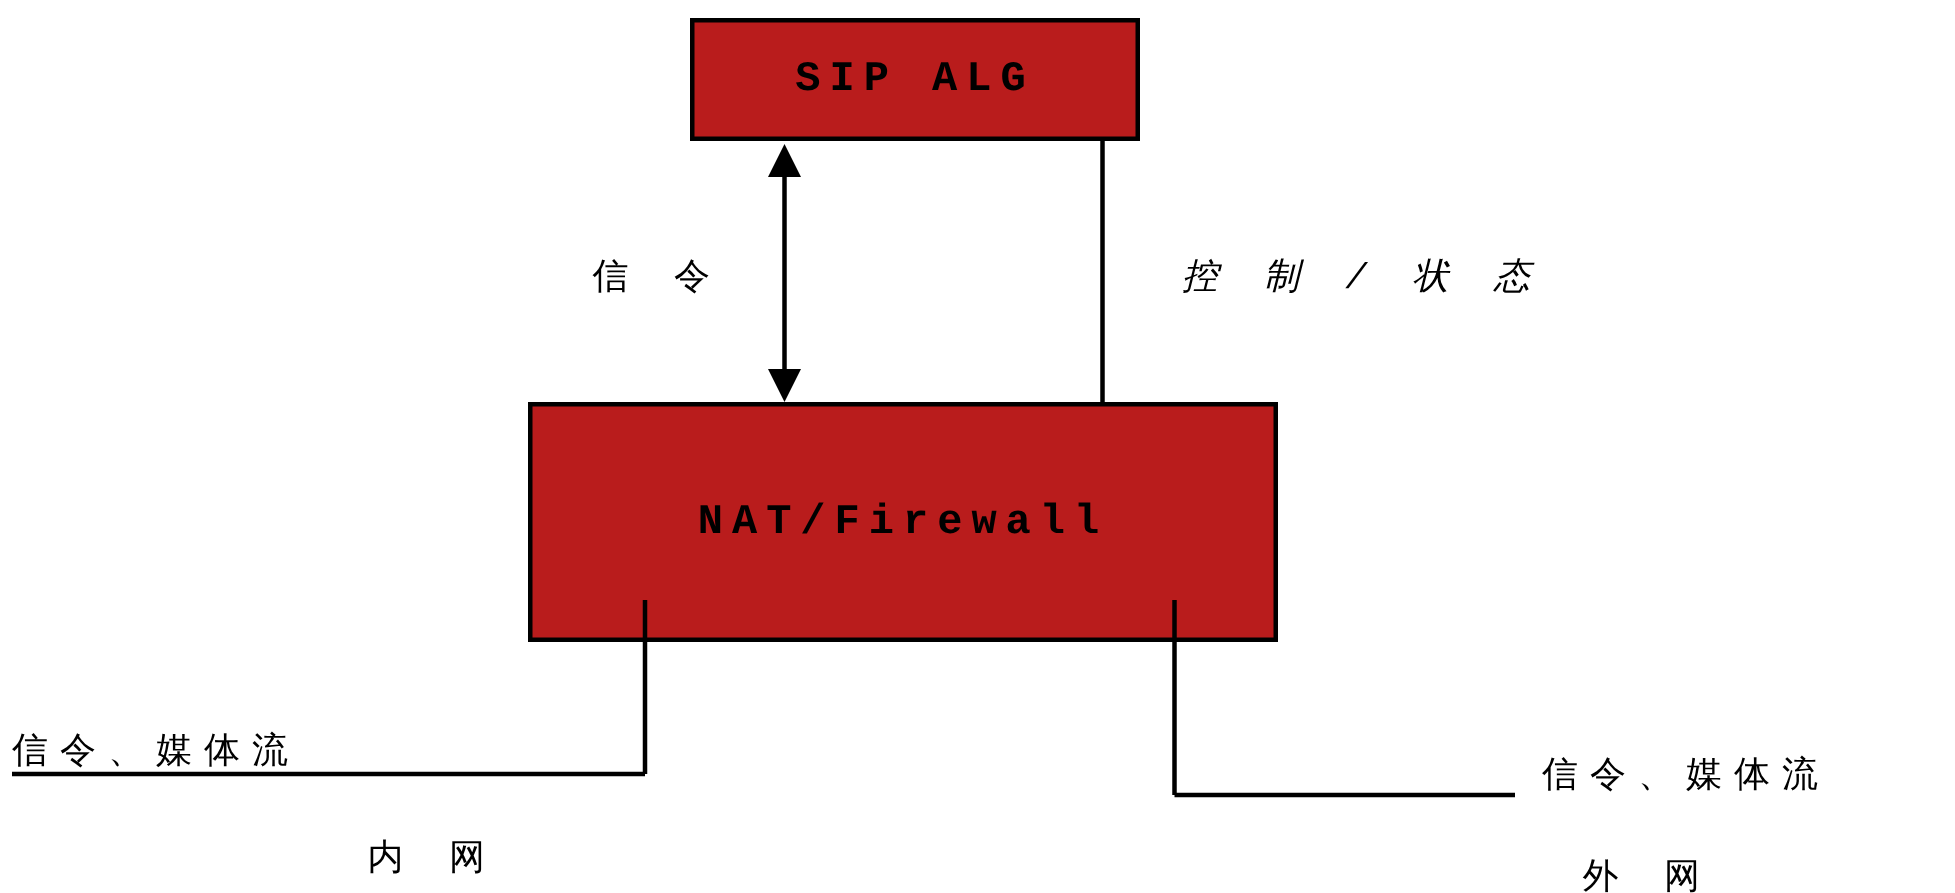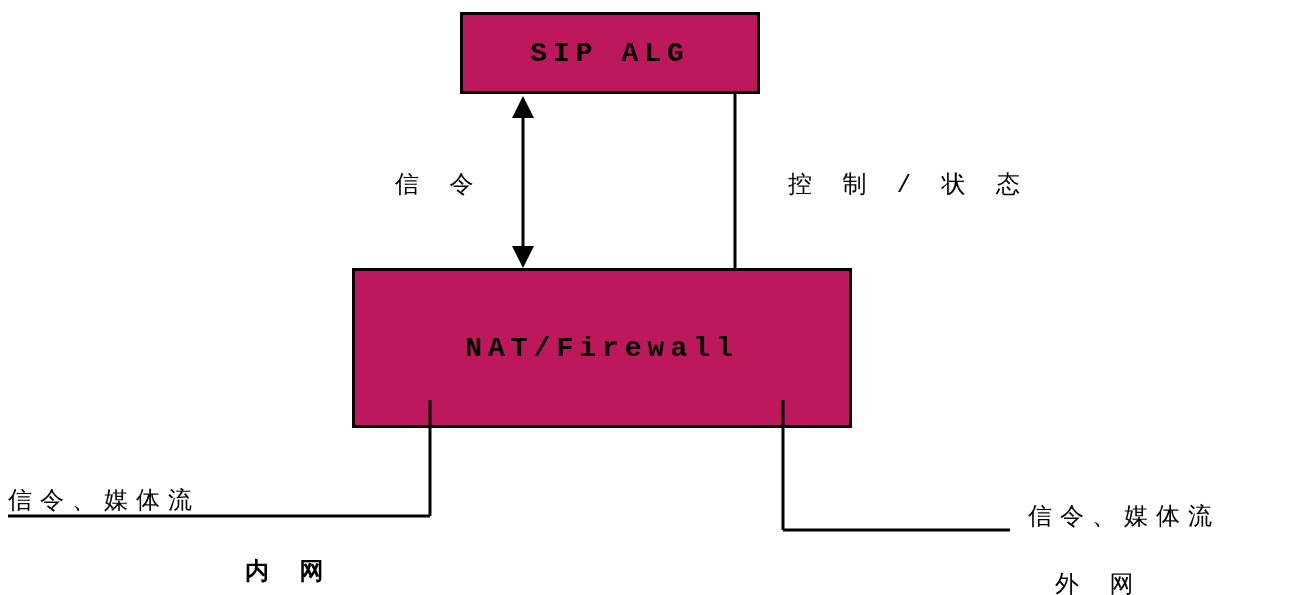--- a/index.html
+++ b/index.html
@@ -12,21 +12,21 @@
   }
   .box {
     position: absolute;
     border: 3px solid #000;
     display: flex;
     align-items: center;
     justify-content: center;
     font-size: 28px;
     letter-spacing: 6px;
     font-weight: bold;
-    background: #be185d;
+    background: #b91c1c;
   }
   .label {
     position: absolute;
     font-size: 24px;
     letter-spacing: 8px;
     white-space: nowrap;
   }
   svg.overlay {
     position: absolute;
     top: 0; left: 0;
@@ -41,27 +41,27 @@
 <div class="box" style="left:460px; top:12px; width:300px; height:82px;">
   <span>SIP ALG</span>
 </div>
 
 <div class="box" style="left:352px; top:268px; width:500px; height:160px;">
   <span>NAT/Firewall</span>
 </div>
 
 <div class="label" style="left:395px; top:168px;text-align:right;">信 令</div>
 
-<div class="label" style="left:788px; top:168px;">控 制 / 状 态</div>
+<div class="label" style="left:788px; top:168px;font-style:italic;">控 制 / 状 态</div>
 
 <div class="label" style="left:8px; top:484px;">信令、媒体流</div>
 
 <div class="label" style="left:1028px; top:500px;">信令、媒体流</div>
 
-<div class="label" style="left:245px; top:555px;font-weight:bold;">内 网</div>
+<div class="label" style="left:245px; top:555px;">内 网</div>
 
 <div class="label" style="left:1055px; top:568px;text-align:right;">外 网</div>
 
 <svg class="overlay">
 
   <g>
     <line x1="523" y1="110" x2="523" y2="256" stroke="#000" stroke-width="3"></line>
 
     <polygon points="523,96 512,118 534,118" fill="#000"></polygon>
 

